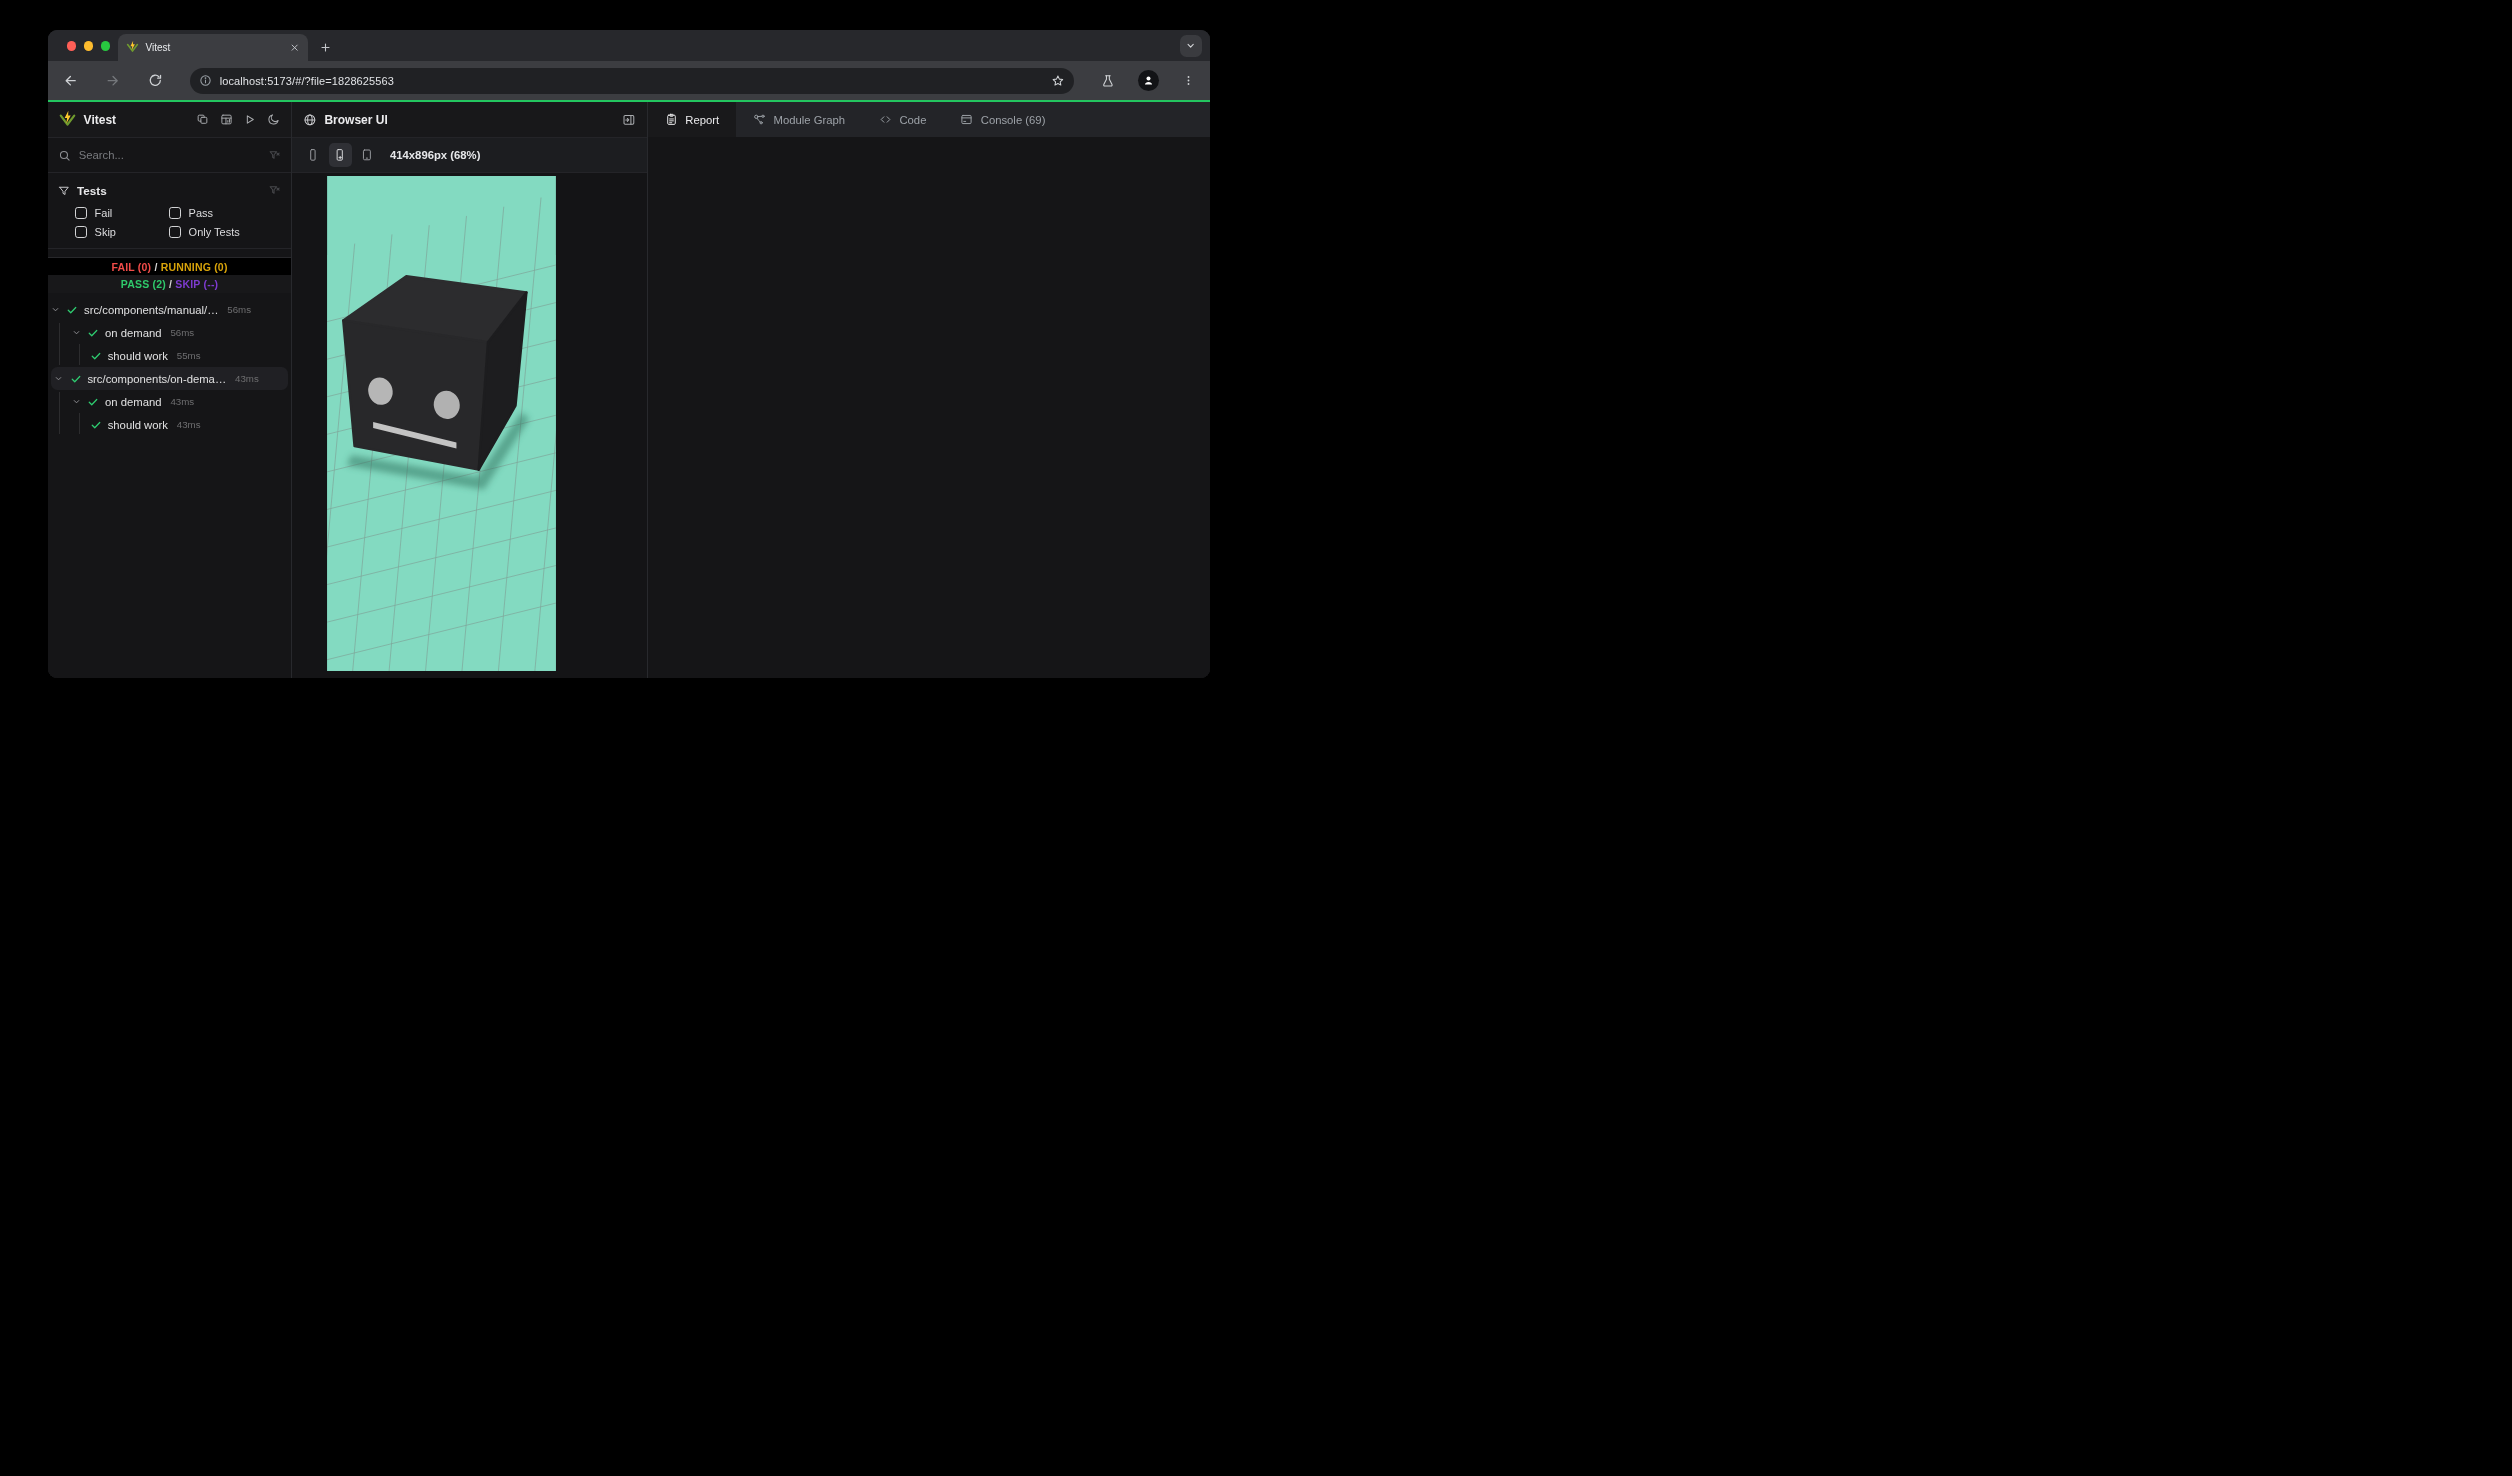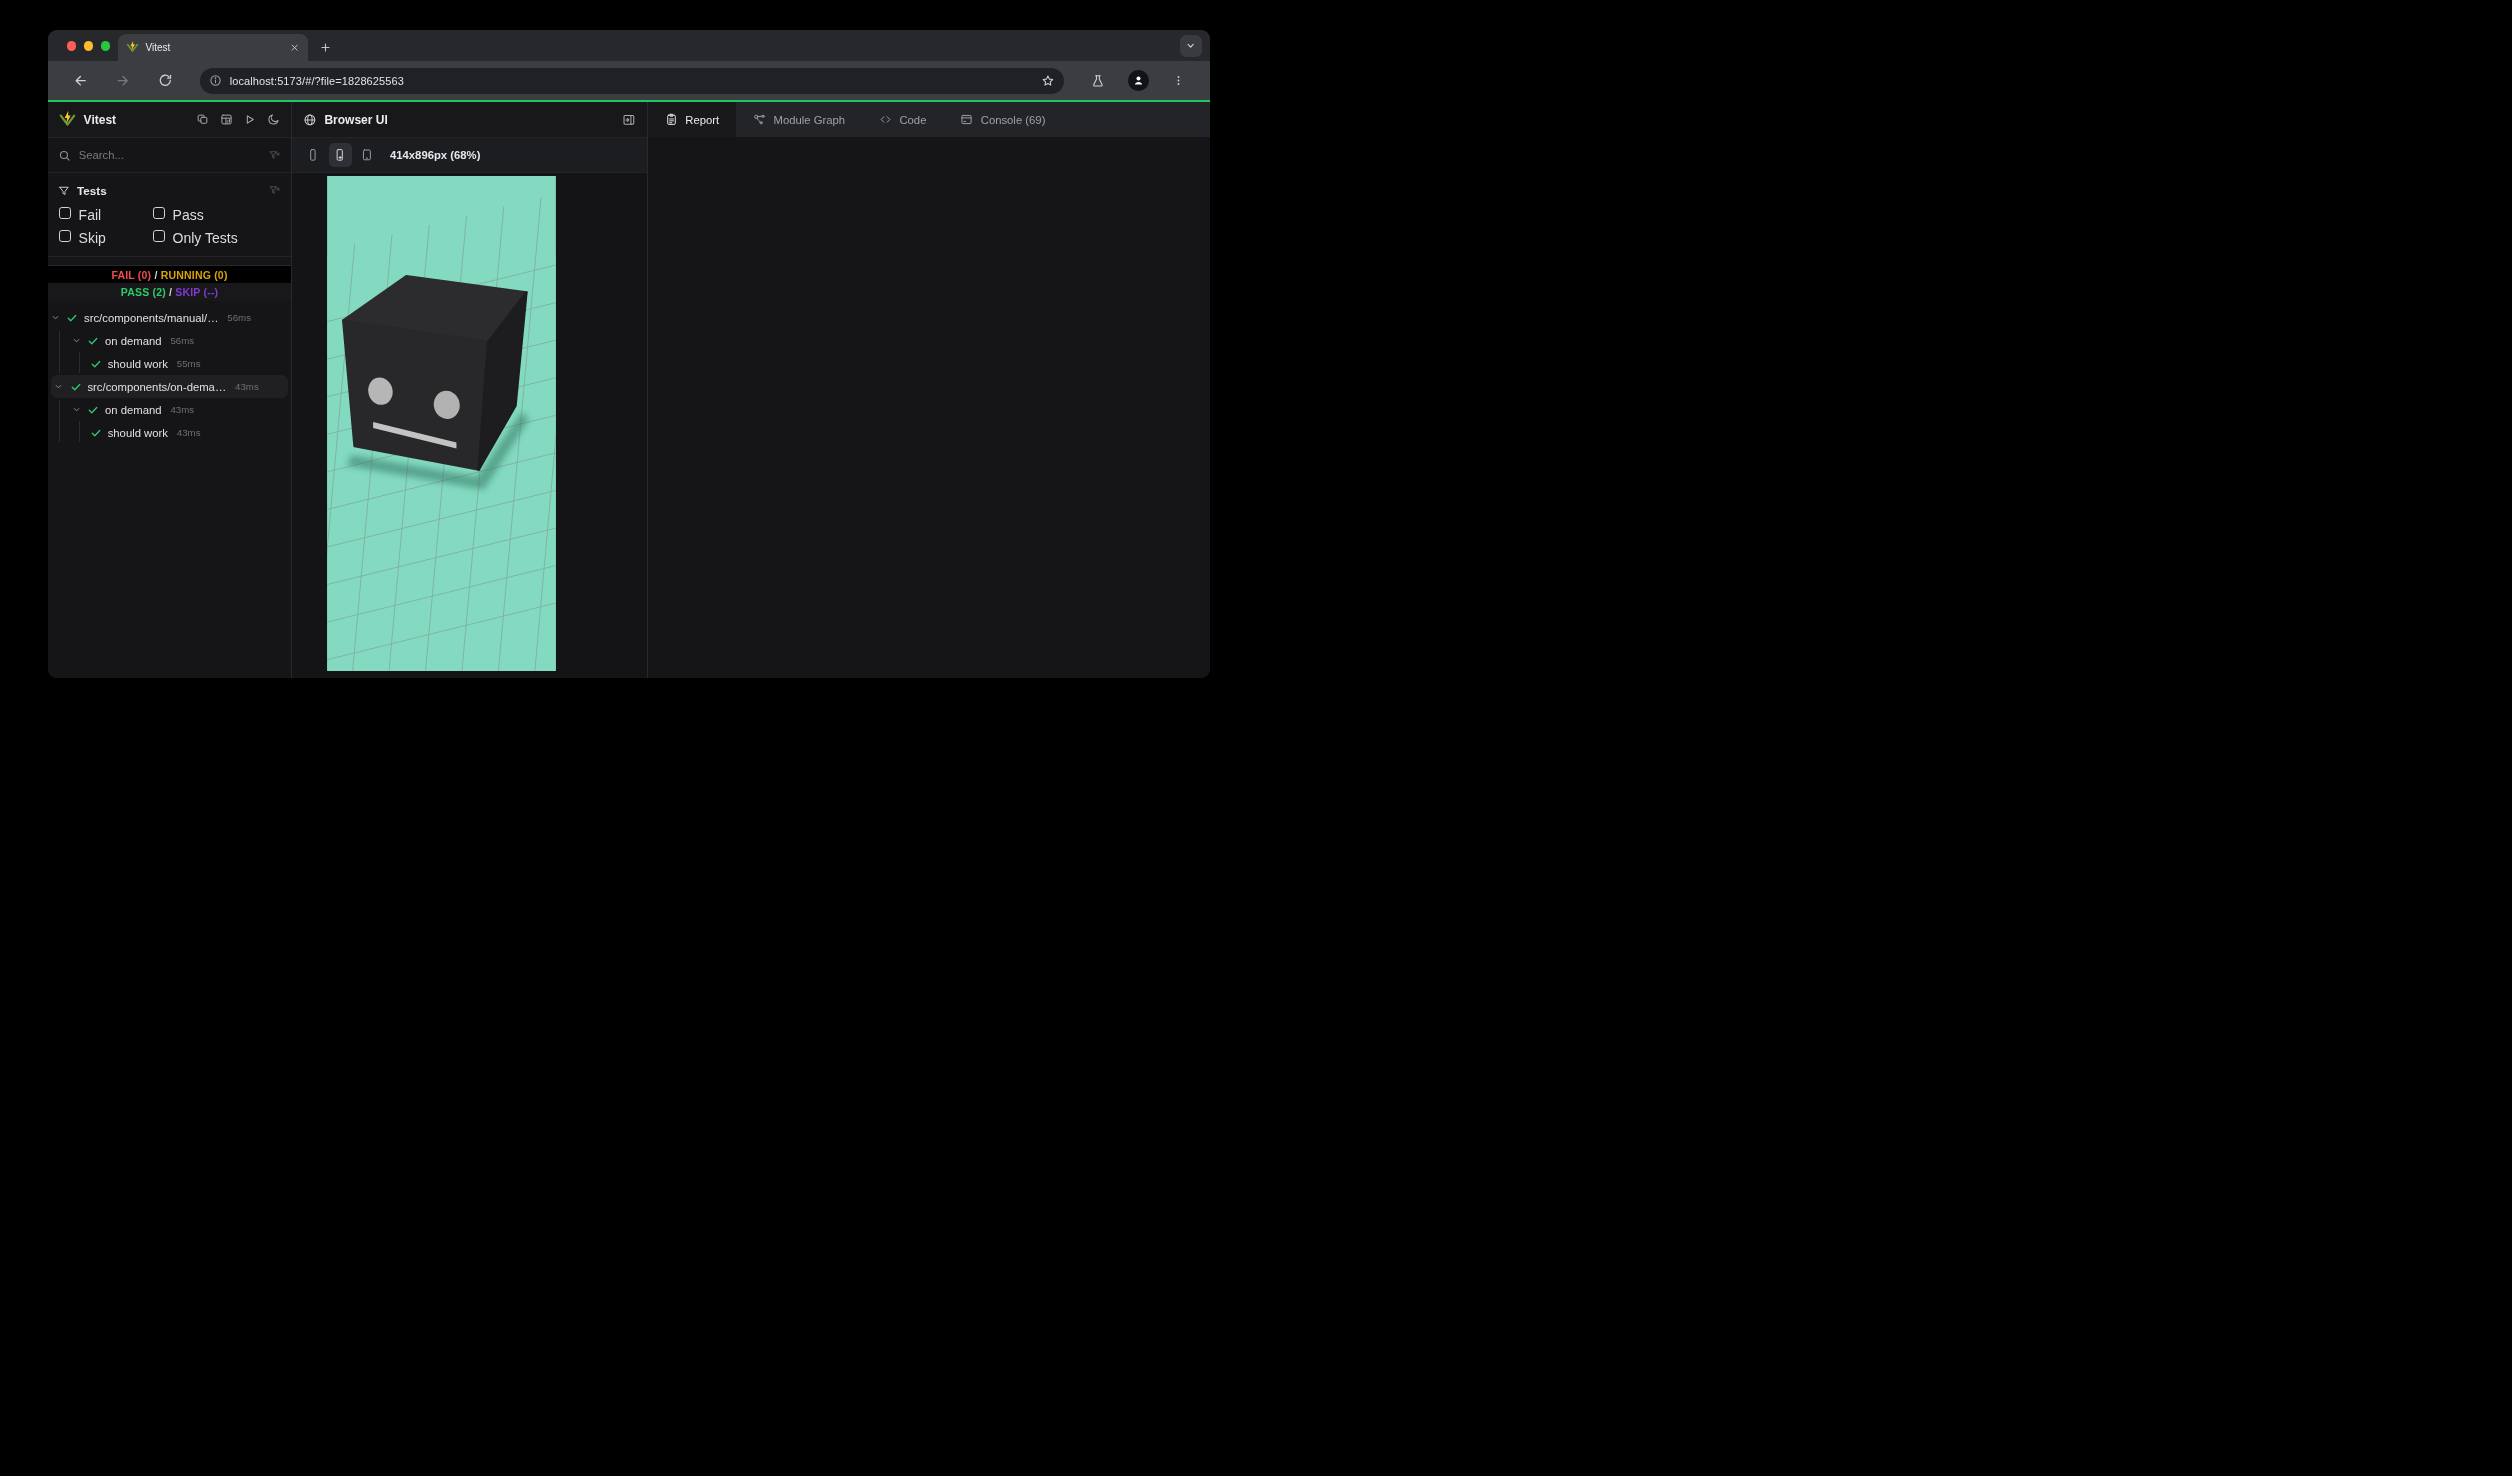--- a/index.html
+++ b/index.html
@@ -17,21 +17,21 @@
   .dot.red { background:#ff5f57; } .dot.yellow { background:#febc2e; } .dot.green { background:#28c840; }
   .tab { position:absolute; left:70px; top:4px; width:190px; height:27px; background:#3c3d41;
          border-radius:8px 8px 0 0; display:flex; align-items:center; padding:0 8px; gap:6.5px; }
   .tab-title { font-size:10px; color:#e8eaed; flex:1; }
   .tab-close { color:#c3c6ca; display:flex; }
   .newtab { position:absolute; left:267px; top:7.3px; width:21px; height:21px; border-radius:50%;
             display:flex; align-items:center; justify-content:center; color:#c3c6ca; }
   .tabsearch { position:absolute; right:8px; top:4.9px; width:22px; height:22px; border-radius:6.5px;
                background:#3a3b3f; display:flex; align-items:center; justify-content:center; color:#d2d4d7; }
 
-  .toolbar { height:39px; background:#3c3d41; display:flex; align-items:center; padding:0 20px; gap:16px; flex:0 0 auto; }
+  .toolbar { height:39px; background:#3c3d41; display:flex; align-items:center; padding:0 10px; gap:16px; flex:0 0 auto; }
   .navbtn { width:26px; height:26px; display:flex; align-items:center; justify-content:center; color:#ced1d4; }
   .navbtn.dim { color:#75787c; }
   .omnibox { flex:1; height:26px; background:#202124; border-radius:13px; margin:0 5.7px;
              display:flex; align-items:center; padding:0 4.9px 0 9.7px; gap:7.3px; }
   .omni-info { color:#9aa0a6; display:flex; }
   .omni-url { font-size:11px; color:#e1e3e6; flex:1; letter-spacing:0.1px; }
   .omni-star { width:23px; height:23px; display:flex; align-items:center; justify-content:center; color:#ced1d4; }
   .chromebtn { width:24px; height:24px; display:flex; align-items:center; justify-content:center; color:#ced1d4; }
   .avatar { width:21px; height:21px; border-radius:50%; background:#121316; display:flex; align-items:center; justify-content:center; }
   .progress { height:2.4px; background:#23c55f; flex:0 0 auto; }
@@ -49,21 +49,21 @@
   .searchrow { height:35px; border-bottom:0.8px solid #242428; display:flex; align-items:center; padding:0 9.7px; gap:8px; flex:0 0 auto; }
   .searchrow input { background:transparent; border:none; outline:none; color:#dddddf; font-size:11.3px; flex:1; font-family:inherit; }
   .searchrow input::placeholder { color:#797b7f; }
   .icon-dim { color:#47484c; }
   .icon-mid { color:#8d8f93; }
 
   .filterblock { padding:7.3px 9.7px 9.7px; border-bottom:0.8px solid #242428; flex:0 0 auto; }
   .filtertitle { display:flex; align-items:center; gap:7.3px; height:20px; color:#e8e8ea; }
   .filtertitle .ft { font-size:11.7px; font-weight:700; }
   .fgrid { display:grid; grid-template-columns:94px auto; row-gap:7.3px; margin:6.5px 0 0 1.6px; }
-  .fopt { display:flex; gap:7.3px; font-size:14px; color:#dcdcde; }
+  .fopt { display:flex; gap:7.3px; font-size:11px; color:#dcdcde;margin-left:16px; }
   .cb { width:12px; height:12px; border:1.2px solid #d2d3d5; border-radius:2.8px; background:transparent; flex:0 0 auto; }
 
   .summary { margin-top:8px; flex:0 0 auto; font-size:10.5px; font-weight:700; letter-spacing:0.2px; }
   .sumrow { height:18px; display:flex; align-items:center; justify-content:center; }
   .sumrow.r1 { background:#000000; border-top:0.8px solid #28282b; }
   .sumrow.r2 { background:#18181a; }
   .c-fail { color:#f14c49; } .c-run { color:#d9a40a; } .c-pass { color:#2fc96b; } .c-skip { color:#7e3bd0; }
   .c-sep { color:#d8d8d8; font-weight:600; white-space:pre; }
 
   .tree { margin-top:4.9px; font-size:11.3px; flex:1; overflow:hidden; }

